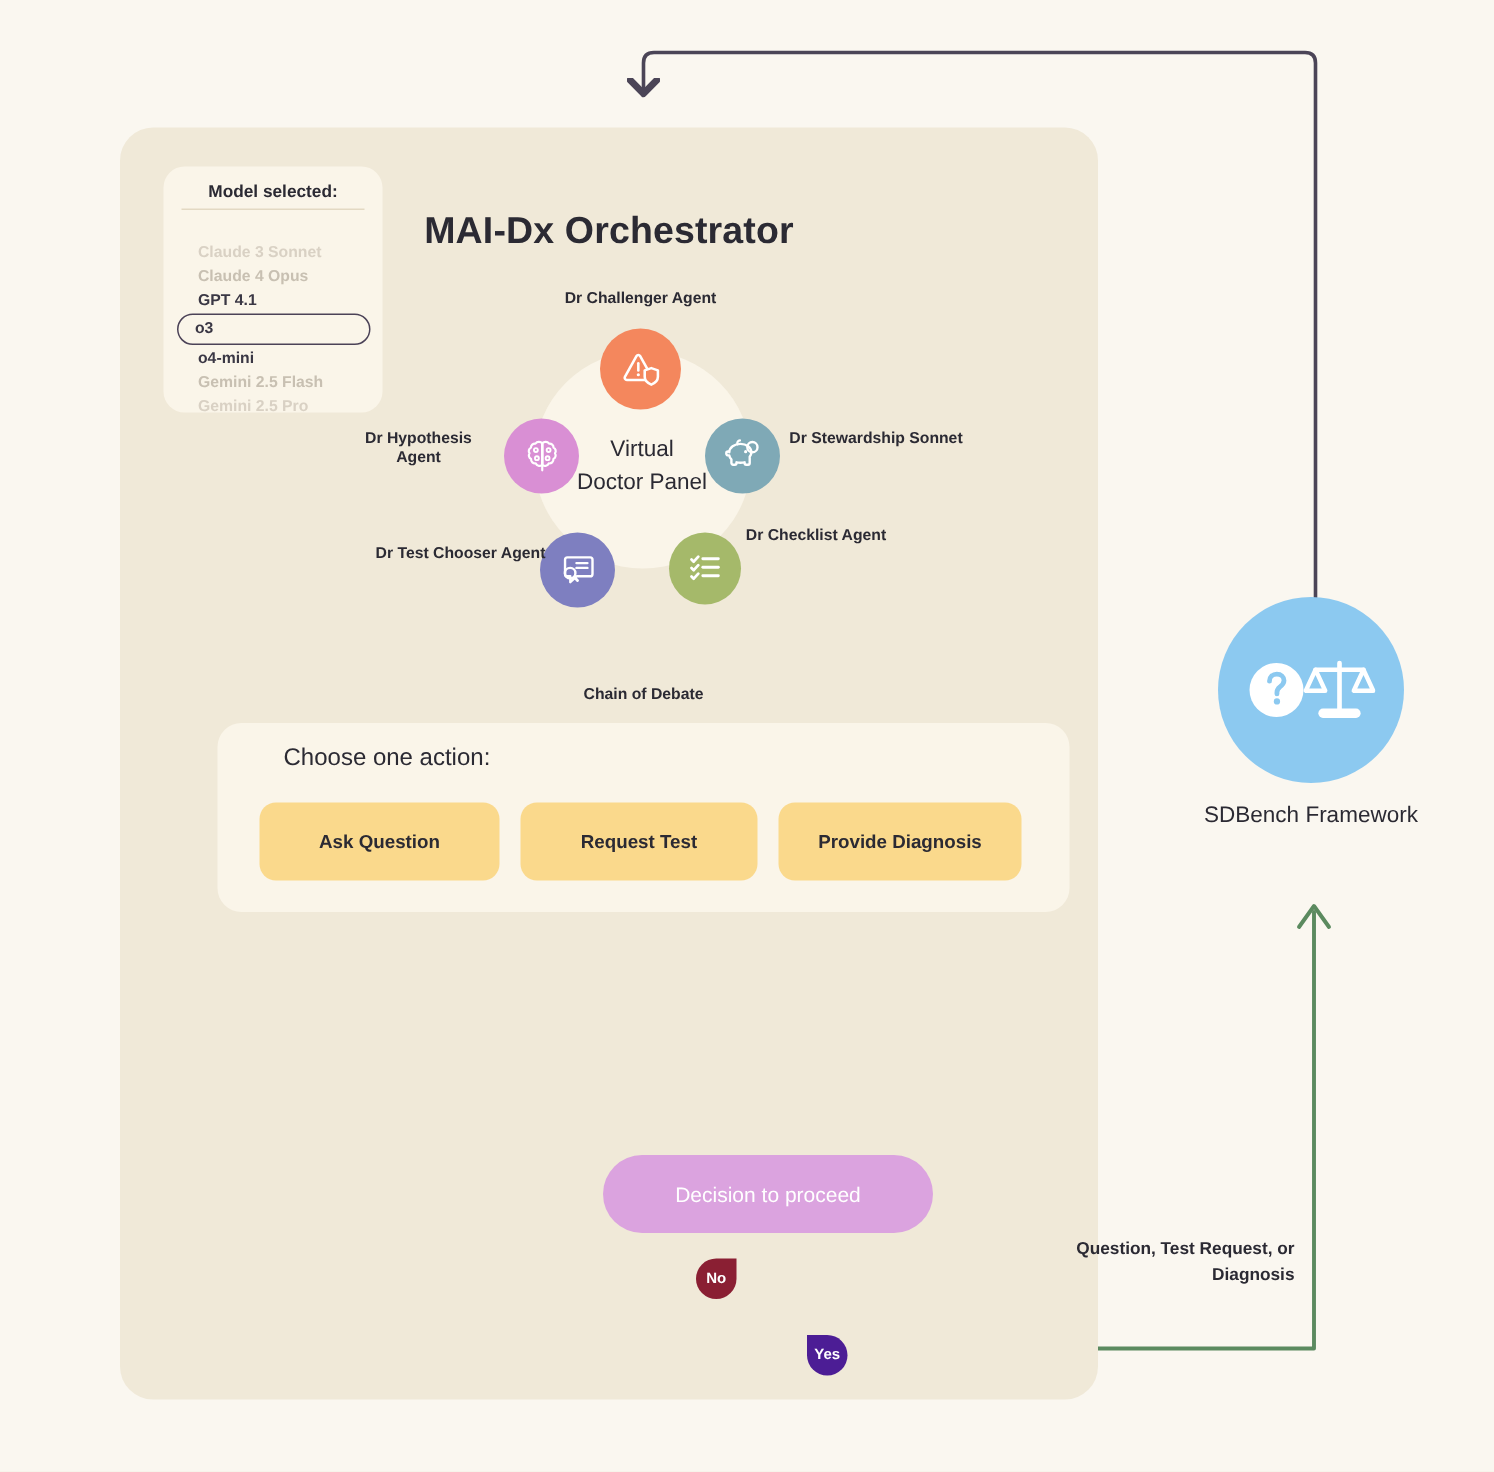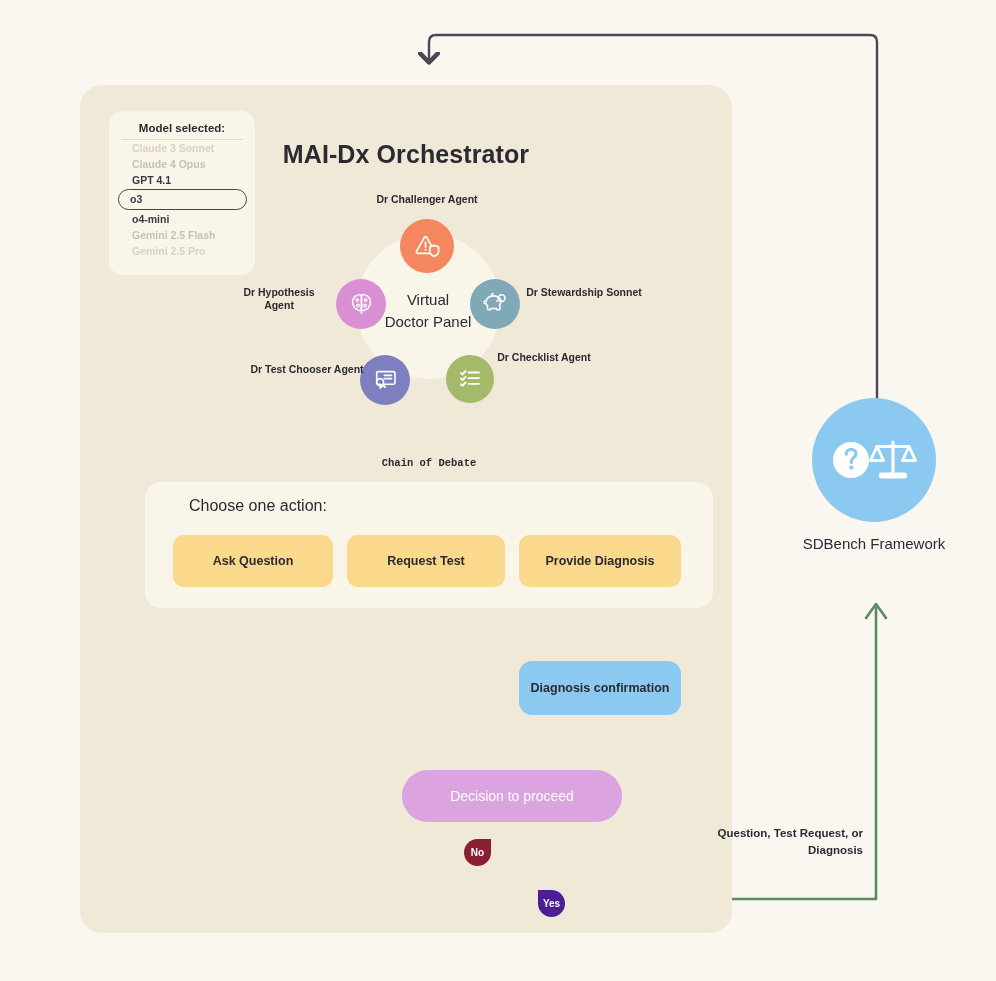--- a/index.html
+++ b/index.html
@@ -38,21 +38,21 @@
     width: 146px; height: 164px;
     background: #FAF5E9;
     border-radius: 14px;
     padding: 11px 12px 0 12px;
     overflow: hidden;
   }
   .model-card-title {
     font-size: 11.5px; font-weight: bold; color: #2B2A33;
     padding-bottom: 5px;
     border-bottom: 1px solid #E3D9C3;
-    margin-bottom: 0;
+    margin-bottom: 20px;
     text-align: center;
   }
   .model-item {
     font-size: 10.5px; font-weight: bold;
     color: #3A3744;
     line-height: 16px;
     padding-left: 11px;
     white-space: nowrap;
   }
   .model-item.faded-1 { color: #D9D1C4; }
@@ -110,21 +110,21 @@
   .ag-testchooser { left: 360px; top: 355px; width: 50px; height: 50px; background: #7E7FC0; }
   .lb-testchooser { left: 248px; top: 363px; width: 118px; text-align: center; }
 
   .ag-checklist   { left: 446px; top: 355px; width: 48px; height: 48px; background: #A5B96A; }
   .lb-checklist   { left: 492px; top: 351px; width: 104px; text-align: center; }
 
   .chain-label {
     position: absolute;
     left: 358px; top: 457px; width: 142px;
     text-align: center;
-    font-size: 10.5px; font-weight: bold; color: #2B2A33; font-family: Liberation Mono, monospace;
+    font-size: 10.5px; font-weight: bold; color: #2B2A33;
   }
 
   
   .action-card {
     position: absolute;
     left: 145px; top: 482px;
     width: 568px; height: 126px;
     background: #FAF5E9;
     border-radius: 16px;
   }
@@ -335,21 +335,20 @@
 
   <div class="chain-label">Chain of Debate</div>
 
   <div class="action-card"></div>
   <div class="action-card-title">Choose one action:</div>
 
   <div class="pill pill-ask">Ask Question</div>
   <div class="pill pill-test">Request Test</div>
   <div class="pill pill-diag">Provide Diagnosis</div>
 
-  <div class="pill pill-dconf">Diagnosis confirmation</div>
   <div class="pill pill-decision">Decision to proceed</div>
 
   <div class="badge badge-no">No</div>
   <div class="badge badge-yes">Yes</div>
 
   <div class="sdbench-circle">
     <svg width="86" height="56" viewBox="0 0 86 56">
       <g>
         <circle cx="20" cy="28" r="18" fill="#FFFFFF"></circle>
         <path d="M15.3,22.1 C15.3,19.3 17.5,17.4 20.2,17.4 C23,17.4 25,19.2 25,21.7 C25,23.7 23.9,24.7 22.3,25.9 C20.9,27 20.3,27.8 20.3,29.6 L20.3,30.6" fill="none" stroke="#8CC9F0" stroke-width="3.2" stroke-linecap="round"></path>

